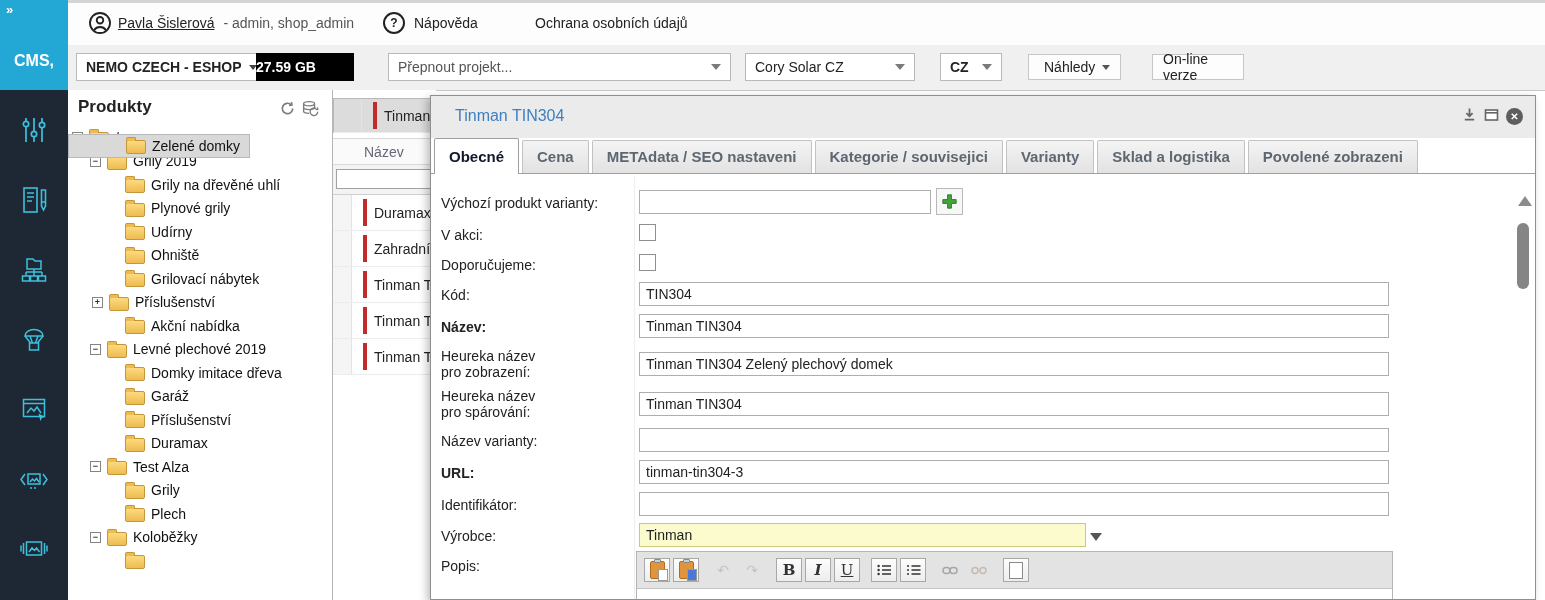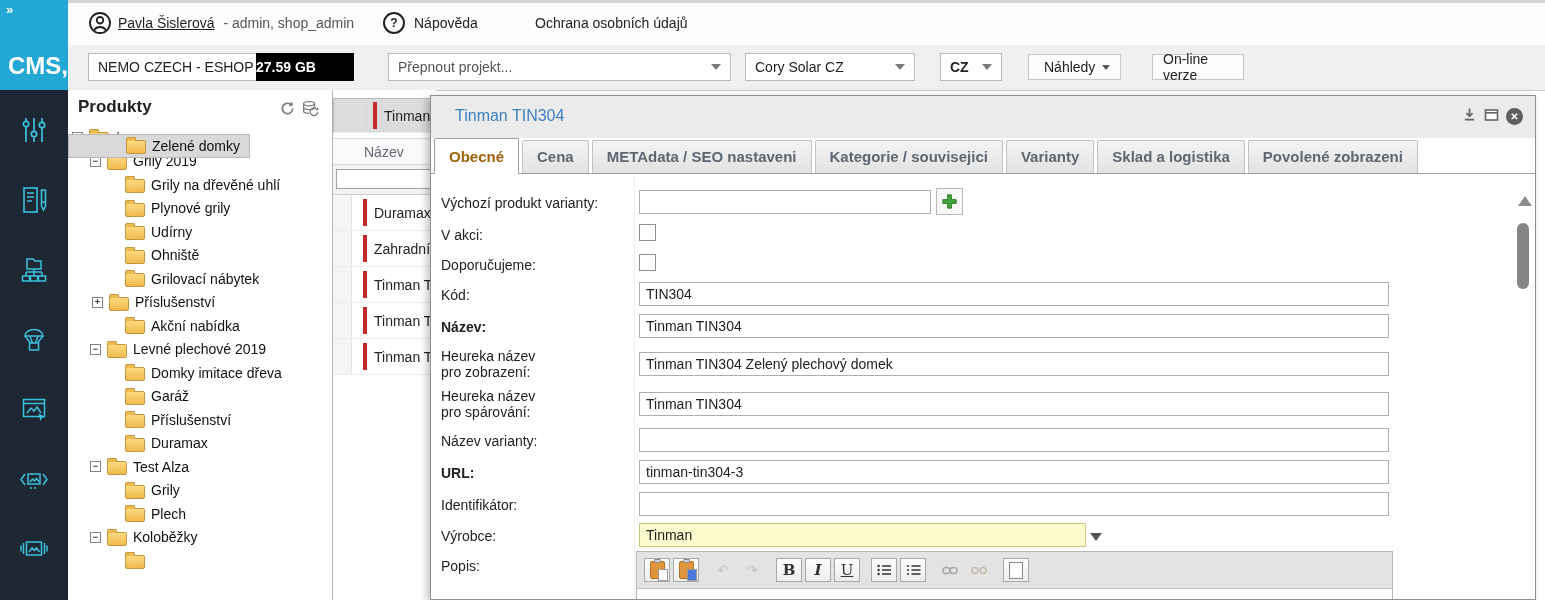--- a/index.html
+++ b/index.html
@@ -2,21 +2,21 @@
 <html><head>
 <meta charset="utf-8">
 <style>
   html,body{margin:0;padding:0}
   body{width:1545px;height:600px;position:relative;overflow:hidden;background:#fff;
        font-family:"Liberation Sans",sans-serif;font-size:14px;color:#222}
   
   .sidebar{position:absolute;left:0;top:0;width:68px;height:600px;background:#1e2734}
   .logoblock{position:absolute;left:0;top:0;width:68px;height:90px;background:#23a8d6}
   .collapse{position:absolute;left:6px;top:2px;color:#fff;font-weight:bold;font-size:13px;letter-spacing:-2px}
-  .cmslogo{position:absolute;left:0;top:52px;width:100%;text-align:right;color:#fff;font-weight:bold;font-size:24px}
+  .cmslogo{position:absolute;left:0;top:52px;width:100%;text-align:center;color:#fff;font-weight:bold;font-size:16px}
   .side-icon{position:absolute;left:17px;width:34px;height:34px;cursor:pointer}
   
   .topstrip{position:absolute;left:68px;top:0;right:0;height:3px;background:#d4d4d4}
   .hdr{position:absolute;left:68px;top:3px;right:0;height:42px;background:#fdfdfd}
   .hdr .avatar{position:absolute;left:20px;top:8px;width:24px;height:24px}
   .userline{position:absolute;left:50px;top:12px;white-space:nowrap}
   .uname{color:#222;text-decoration:underline;cursor:pointer}
   .uroles{color:#555;margin-left:5px}
   .helpicon{position:absolute;left:315px;top:9px;width:18px;height:18px;border:2px solid #222;border-radius:50%;
             text-align:center;font-weight:bold;font-size:12px;line-height:18px;color:#222}
@@ -70,21 +70,21 @@
   .dhead{position:absolute;left:0;right:0;top:0;height:42px;background:#ebebeb;border-bottom:1px solid #d6d6d6}
   .dtitle{position:absolute;left:24px;top:11px;font-size:16px;color:#3d7fc1}
   .dctrl{position:absolute;right:12px;top:11px;display:flex;gap:7px;align-items:center}
   .closei{width:17px;height:17px;border-radius:50%;background:#5e5e5e;color:#fff;text-align:center;
           font-size:10px;line-height:17px;font-weight:bold;cursor:pointer}
   .tabs{position:absolute;left:0;right:0;top:42px;height:36px;display:flex;align-items:flex-end;
         padding-left:3px;border-bottom:1px solid #9f9f9f;box-sizing:border-box;background:#fff}
   .tab{flex:none;height:32px;line-height:32px;padding:0 14px;font-size:15px;font-weight:bold;color:#5d6771;
        background:linear-gradient(#f4f4f4,#e2e2e2);border:1px solid #c2c2c2;border-bottom:none;margin-right:3px;
        border-radius:2px 2px 0 0;cursor:pointer;white-space:nowrap}
-  .tab.active{background:#fff;color:#a16207;height:35px;line-height:35px;margin-bottom:-1px;border-color:#9f9f9f}
+  .tab.active{background:#fff;color:#0f172a;height:35px;line-height:35px;margin-bottom:-1px;border-color:#9f9f9f}
   .sepv{position:absolute;left:203px;top:80px;bottom:0;width:1px;background:#efefef}
   .flbl{position:absolute;left:10px;width:192px;color:#222;line-height:16px}
   .flbl.b{font-weight:bold}
   .fin{position:absolute;left:208px;width:750px;height:24px;border:1px solid #aeaeae;box-sizing:border-box;
        font:14px "Liberation Sans",sans-serif;padding:0 6px;color:#222;background:#fff}
   .fin.yellow{background:#fbfbce;border-color:#c9c97f}
   .cb{position:absolute;left:208px;width:15px;height:15px;border:1px solid #8f8f8f;background:#fff;cursor:pointer}
   .plusbtn{position:absolute;left:505px;top:92px;width:27px;height:27px;border:1px solid #b9b9b9;
            background:#f7f7f7;display:flex;align-items:center;justify-content:center;cursor:pointer;box-sizing:border-box}
   .varrow{position:absolute;left:659px;top:437px;width:0;height:0;border:6px solid transparent;
@@ -201,21 +201,21 @@
   <span class="userline">
     <span class="uname">Pavla Šislerová</span>
     <span class="uroles">- admin, shop_admin</span>
   </span>
   <span class="helpicon">?</span>
   <span class="helplbl">Nápověda</span>
   <span class="privlbl">Ochrana osobních údajů</span>
 </div>
 
 <div class="tbar">
-  <div class="btn" style="left:20px;width:201px;font-weight:normal">
+  <div class="btn" style="left:8px;width:201px;font-weight:bold">
     <span>NEMO CZECH - ESHOP</span>
     <span class="caret sm"></span>
   </div>
   <div class="badge">27.59 GB</div>
   <div class="sel" style="left:320px;width:343px;color:#555">
     <span>Přepnout projekt...</span>
     <span class="caret"></span>
   </div>
   <div class="sel" style="left:677px;width:170px">
     <span>Cory Solar CZ</span>

